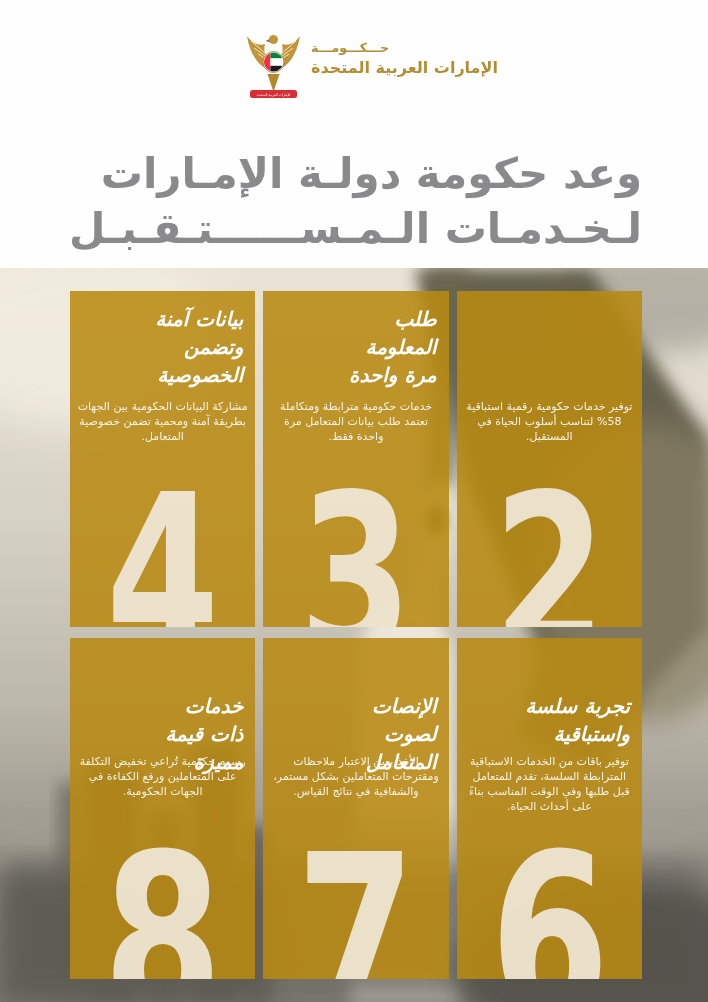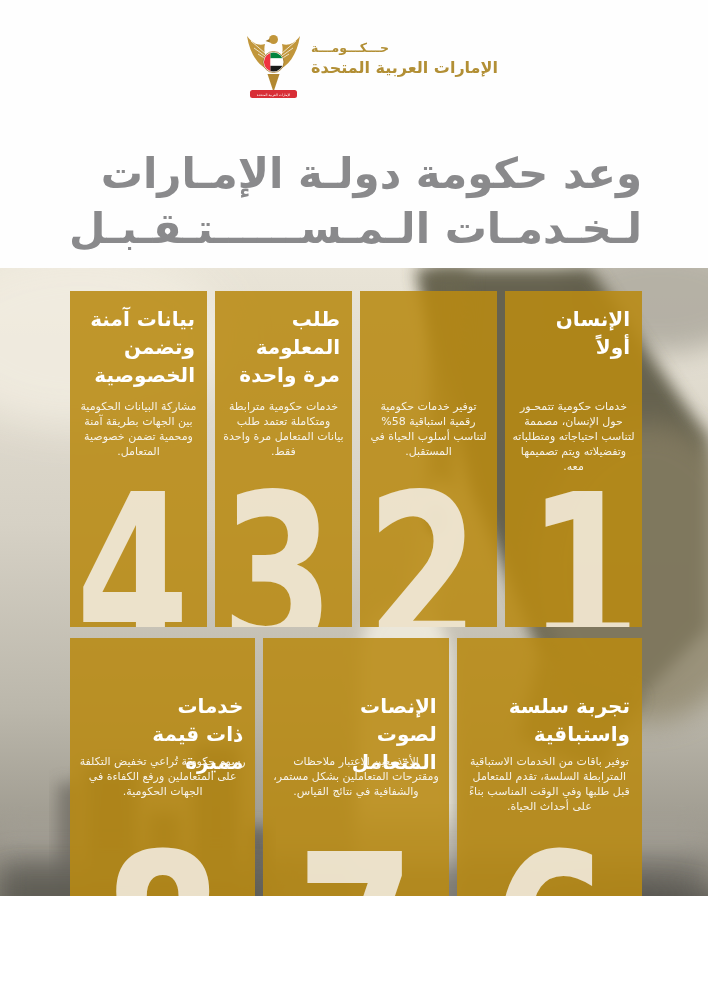--- a/index.html
+++ b/index.html
@@ -1,17 +1,17 @@
 <!DOCTYPE html>
 <html lang="ar"><head>
 <meta charset="utf-8">
 <style>
   html,body{margin:0;padding:0;background:#ffffff;}
   .poster{
-    position:relative;width:708px;height:896px;background:#fefefe;
+    position:relative;width:708px;height:1002px;background:#fefefe;
     overflow:hidden;font-family:"DejaVu Sans",sans-serif;
   }
   
   .photo{position:absolute;left:0;top:268px;width:708px;height:734px;}
   
   .emblem{position:absolute;left:245px;top:31px;width:57px;height:69px;}
   .logo-text{position:absolute;left:311px;top:40px;direction:rtl;text-align:left;}
   .logo-line1{font-size:12.5px;font-weight:bold;letter-spacing:1px;color:#b28f35;}
   .logo-line2{font-size:16px;font-weight:bold;color:#b28f35;margin-top:3px;}
   .main-title{
@@ -23,21 +23,21 @@
     position:absolute;left:70px;width:572px;display:flex;direction:rtl;gap:8px;
   }
   .row1{top:291px;height:336px;}
   .row2{top:638px;height:341px;}
   .card{
     position:relative;flex:1 1 0;overflow:hidden;
     background:rgba(184,138,18,0.88);
   }
   .card-title{
     margin:0;padding:14px 12px 0 6px;direction:rtl;text-align:right;
-    color:#ffffff;font-weight:bold;font-size:20px;line-height:28px;white-space:pre-line;
+    color:#ffffff;font-weight:bold;font-size:20px;line-height:28px;white-space:pre-line;font-style:italic;
   }
   .row2 .card-title{padding-top:18px;margin-top:36px;}
   .card-desc{
     margin:0;position:absolute;left:7px;right:7px;direction:rtl;text-align:center;
     color:#f6f2e8;font-size:11px;line-height:15px;
   }
   .row1 .card-desc{top:108px;}
   .row2 .card-desc{top:116px;}
   .card-num{
     position:absolute;left:0;right:0;bottom:-58px;
@@ -137,26 +137,20 @@
   <div class="logo-text">
     <div class="logo-line1">حـــكـــومـــة</div>
     <div class="logo-line2">الإمارات العربية المتحدة</div>
   </div>
 
   <h1 class="main-title"><span>وعد حكومة دولـة الإمـارات</span>
 <span>لـخـدمـات الـمـســــــتـقـبـل</span></h1>
 
   <div class="cards-row row1">
     <section class="card">
-      <h2 class="card-title">الإنسان
-أولاً</h2>
-      <p class="card-desc">خدمات حكومية تتمحـور حول الإنسان، مصممة لتناسب احتياجاته ومتطلباته وتفضيلاته ويتم تصميمها معه.</p>
-      <div class="card-num num-right">1</div>
-    </section>
-    <section class="card">
       <p class="card-desc">توفير خدمات حكومية رقمية استباقية 58% لتناسب أسلوب الحياة في المستقبل.</p>
       <div class="card-num">2</div>
     </section>
     <section class="card">
       <h2 class="card-title">طلب
 المعلومة
 مرة واحدة</h2>
       <p class="card-desc">خدمات حكومية مترابطة ومتكاملة تعتمد طلب بيانات المتعامل مرة واحدة فقط.</p>
       <div class="card-num">3</div>
     </section>

